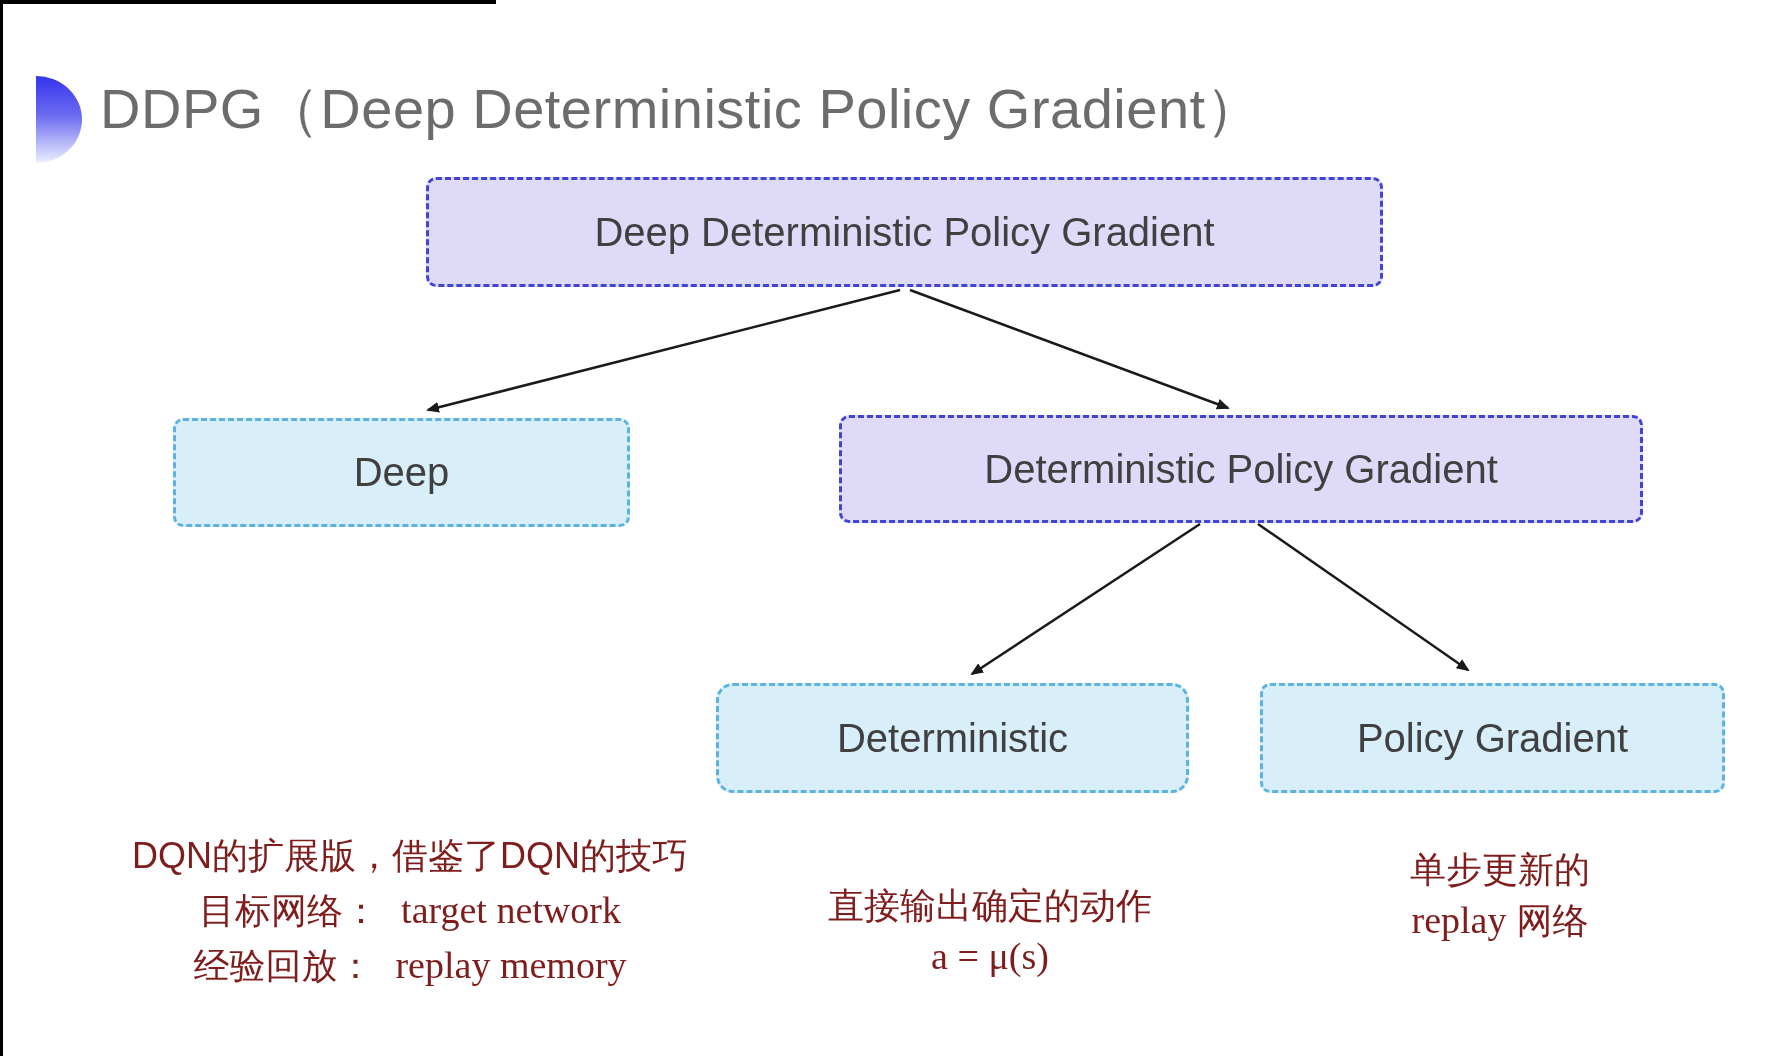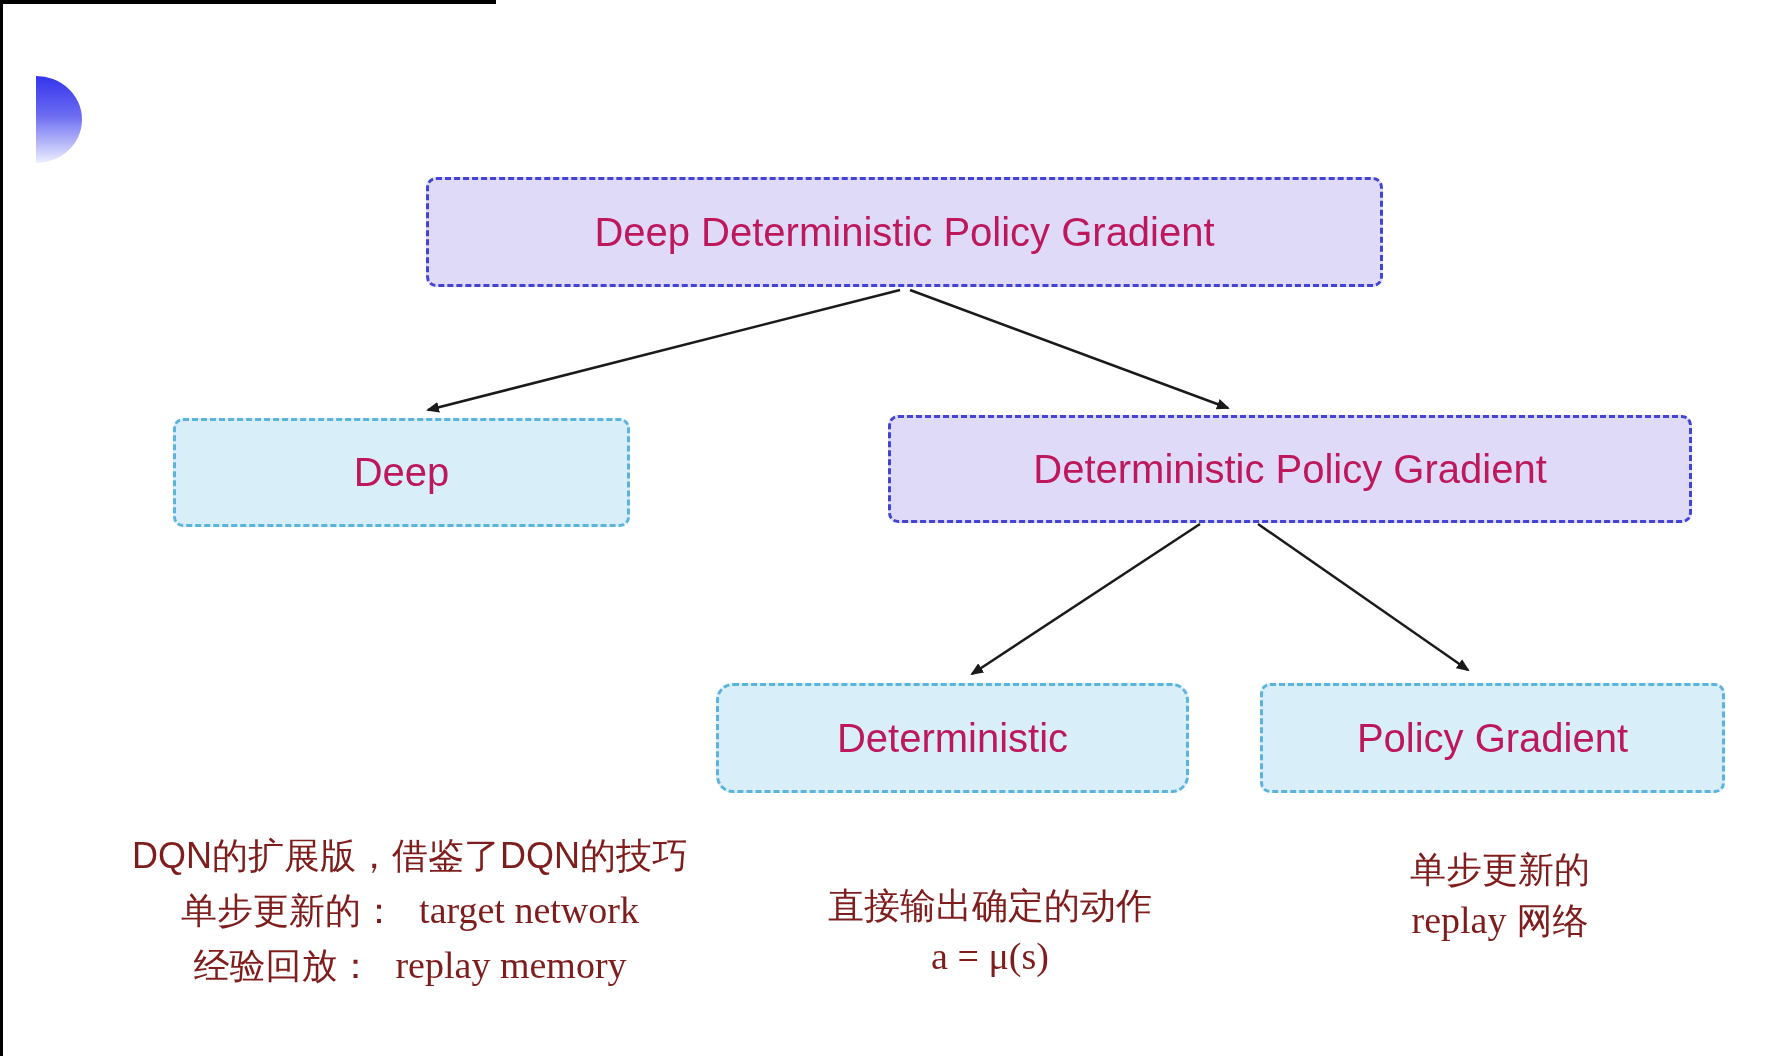--- a/index.html
+++ b/index.html
@@ -23,29 +23,29 @@
   .title {
     position: absolute; left: 100px; top: 72px; margin: 0;
     font-size: 56px; font-weight: 400; color: #6c6c6c; white-space: nowrap;
     letter-spacing: 0.5px;
   }
 
   .arrows { position: absolute; left: 0; top: 0; pointer-events: none; }
 
   .node {
     position: absolute; display: flex; align-items: center; justify-content: center;
-    border-radius: 10px; font-size: 40px; color: #be185d; text-align: center;
+    border-radius: 10px; font-size: 40px; color: #404040; text-align: center;
     white-space: nowrap;
   }
   .node.purple { background: #dedaf7; border: 3px dashed #4343d4; }
   .node.cyan   { background: #d8effa; border: 3px dashed #5cb3dd; text-align: center; }
 
   .node-root { left: 426px; top: 177px; width: 951px; height: 104px; }
   .node-deep { left: 173px; top: 418px; width: 451px; height: 103px; }
-  .node-dpg  { left: 888px; top: 415px; width: 798px; height: 102px; }
+  .node-dpg  { left: 839px; top: 415px; width: 798px; height: 102px; }
   .node-det  { left: 716px; top: 683px; width: 467px; height: 104px; border-radius: 17px; }
   .node-pg   { left: 1260px; top: 683px; width: 459px; height: 104px; }
 
   .note {
     position: absolute; text-align: center; color: #7f1d1d;
     font-size: 36px; line-height: 55px; font-weight: 500;
   }
   .note-deep   { left: 110px;  top: 828px; width: 600px; }
   .note-det    { left: 780px;  top: 845px; width: 420px; line-height: 50px; margin-top: 36px; }
   .note-pg     { left: 1320px; top: 845px; width: 360px; line-height: 50px; }
@@ -58,20 +58,21 @@
 </style>
 </head>
 <body>
 
 <div class="stage">
 
   <div class="edge-top"></div>
   <div class="edge-left"></div>
 
   <div class="bullet"></div>
+  <h1 class="title">DDPG（Deep Deterministic Policy Gradient）</h1>
 
   <svg class="arrows" width="1778" height="1056" viewBox="0 0 1778 1056">
     <defs>
       <marker id="ah" markerWidth="13" markerHeight="11" refX="11" refY="5.5" orient="auto" markerUnits="userSpaceOnUse">
         <path d="M0,0 L13,5.5 L0,11 z" fill="#1a1a1a"></path>
       </marker>
     </defs>
     <line x1="900" y1="290" x2="428" y2="410" stroke="#1a1a1a" stroke-width="2.5" marker-end="url(#ah)"></line>
     <line x1="910" y1="290" x2="1228" y2="408" stroke="#1a1a1a" stroke-width="2.5" marker-end="url(#ah)"></line>
     <line x1="1200" y1="524" x2="972" y2="674" stroke="#1a1a1a" stroke-width="2.5" marker-end="url(#ah)"></line>
@@ -94,21 +95,21 @@
     <span>Deterministic</span>
   </div>
 
   <div class="node cyan node-pg">
     <span>Policy Gradient</span>
   </div>
 
   <div class="note note-deep">
     <div>DQN的扩展版，借鉴了DQN的技巧</div>
     <div>
-      <span>单步更新的：</span><span class="pair-gap"></span><span class="en-italic">target network</span>
+      <span>目标网络：</span><span class="pair-gap"></span><span class="en-italic">target network</span>
     </div>
     <div>
       <span>经验回放：</span><span class="pair-gap"></span><span class="en-italic">replay memory</span>
     </div>
   </div>
 
   <div class="note note-det">
     <div>直接输出确定的动作</div>
     <div class="math">a = μ(s)</div>
   </div>

